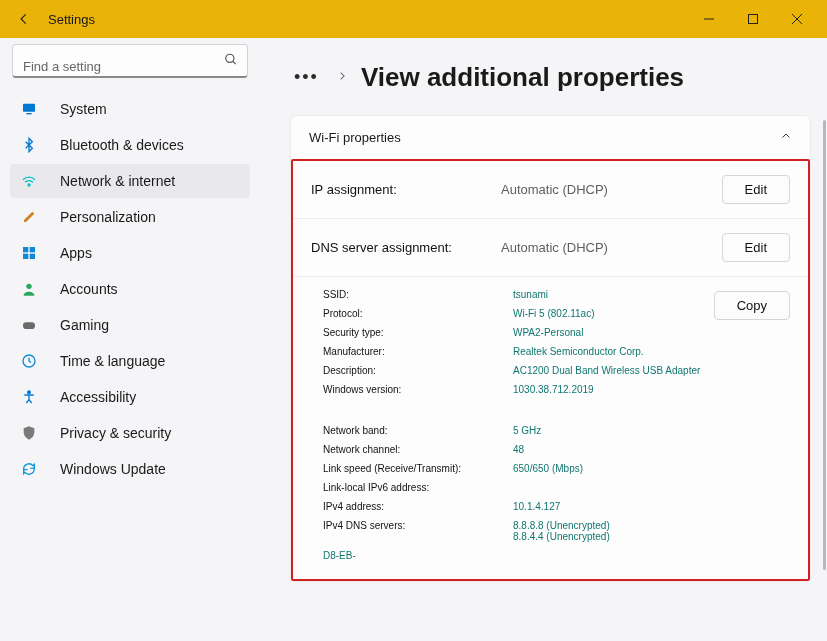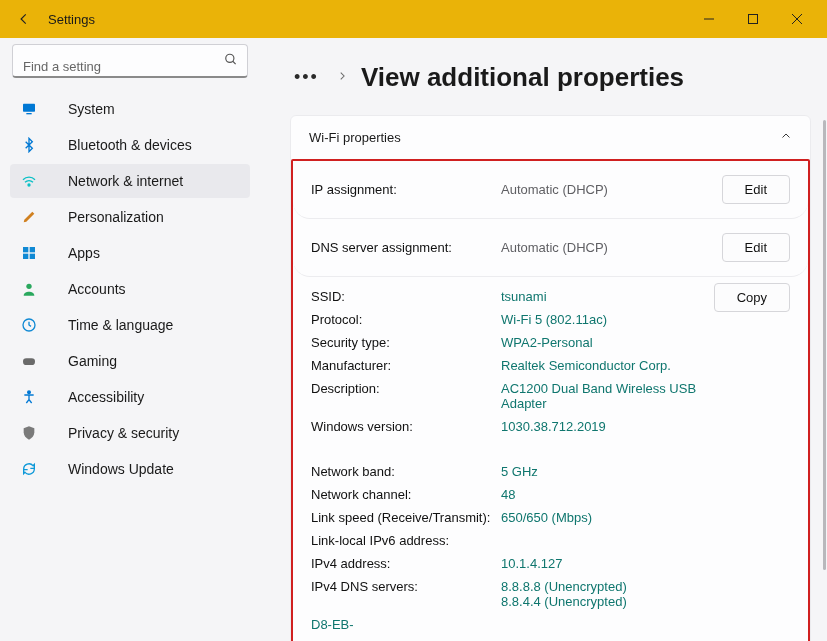--- a/index.html
+++ b/index.html
@@ -37,21 +37,21 @@
     .search-wrap { position:relative; margin: 0 2px 14px 2px; }
     .search {
       width:100%; height:34px; border:1px solid #d0d0d5; border-bottom:2px solid #8a8a8a;
       border-radius:4px; padding: 12px 34px 0 10px; font-size:13px; background:#fdfdfe;
       outline:none;
     }
     .search::placeholder { color:#666; }
     .search-icn { position:absolute; right:10px; top:50%; transform:translateY(-50%); color:#555; pointer-events:none; }
     .nav { list-style:none; }
     .nav li {
-      display:flex; align-items:center; gap:30px;
+      display:flex; align-items:center; gap:22px;
       padding: 8px 10px; border-radius:4px; cursor:pointer;
       font-size:14px; color:#1a1a1a; margin-bottom:2px;
     }
     .nav li.active { background:#e9e9ed; }
     .nav .icn { width:18px; height:18px; display:flex; align-items:center; justify-content:center; }
     .nav svg { width:16px; height:16px; }
     
     .main { flex:1; padding: 24px 16px 0 30px; overflow:auto; }
     .crumb-row { display:flex; align-items:center; gap:14px; margin-bottom:22px; }
     .dots { font-size:18px; letter-spacing:2px; color:#2a2a2a; cursor:pointer; padding:4px; }
@@ -62,36 +62,35 @@
       margin-bottom:6px;
     }
     .card-header {
       display:flex; align-items:center; justify-content:space-between;
       padding: 14px 18px; font-size:13px; cursor:pointer;
     }
     .card-body { border:2px solid #d02020; border-radius:2px; }
     .row {
       display:flex; align-items:center;
       padding: 16px 18px;
-      border-radius: 17px;
     }
     .row.bordered { border-bottom:1px solid #ececef; padding-top:14px; padding-bottom:14px; }
     .row .label { width: 190px; font-size:13px; color:#111; }
     .row .value { flex:1; font-size:13px; color:#5f5f63; }
     .row .action {
       border:1px solid #d6d6da; background:#fcfcfd; border-radius:4px;
       padding: 6px 22px; font-size:13px; cursor:pointer; color:#111;
     }
     .info-block { padding: 8px 18px 14px 18px; }
-    .info-line { display:flex; padding: 4px 0; font-size:13px; }
+    .info-line { display:flex; padding: 4px 0; font-size:10px;margin-left:12px; }
     .info-line .label { width:190px; color:#111; }
     .info-line .value { flex:1; color:#0f766e; max-width: 220px; }
     .info-block.with-copy { position:relative; }
     .copy-btn {
-      position:absolute; right:18px; top:6px;
+      position:absolute; right:18px; top:14px;
       border:1px solid #d6d6da; background:#fcfcfd; border-radius:4px;
       padding: 6px 22px; font-size:13px; cursor:pointer; color:#111;
     }
     .scrollbar-track {
       position:absolute; right:1px; top:120px; width:3px; height:450px;
       background:#b8b8bc; border-radius:2px;
     }
   </style>
 </head>
 <body>
@@ -185,34 +184,34 @@
         <span class="icn">
             <svg viewBox="0 0 24 24" fill="#2aa85e">
               <circle cx="12" cy="8" r="4"></circle>
               <path d="M4 22c0-4 4-6 8-6s8 2 8 6"></path>
             </svg>
           </span>
         <span>Accounts</span>
       </li>
       <li>
         <span class="icn">
+            <svg viewBox="0 0 24 24" fill="#6a6a6a">
+              <rect x="3" y="8" width="18" height="10" rx="5"></rect>
+            </svg>
+          </span>
+        <span>Gaming</span>
+      </li>
+      <li>
+        <span class="icn">
             <svg viewBox="0 0 24 24" fill="none" stroke="#1089d4" stroke-width="2">
               <circle cx="12" cy="12" r="9"></circle>
               <path d="M12 7v5l3 2"></path>
             </svg>
           </span>
         <span>Time &amp; language</span>
-      </li>
-      <li>
-        <span class="icn">
-            <svg viewBox="0 0 24 24" fill="#6a6a6a">
-              <rect x="3" y="8" width="18" height="10" rx="5"></rect>
-            </svg>
-          </span>
-        <span>Gaming</span>
       </li>
       <li>
         <span class="icn">
             <svg viewBox="0 0 24 24" fill="none" stroke="#0078d4" stroke-width="2">
               <circle cx="12" cy="5" r="2" fill="#0078d4"></circle>
               <path d="M5 9h14M12 9v7m-4 5l4-5 4 5"></path>
             </svg>
           </span>
         <span>Accessibility</span>
       </li>

